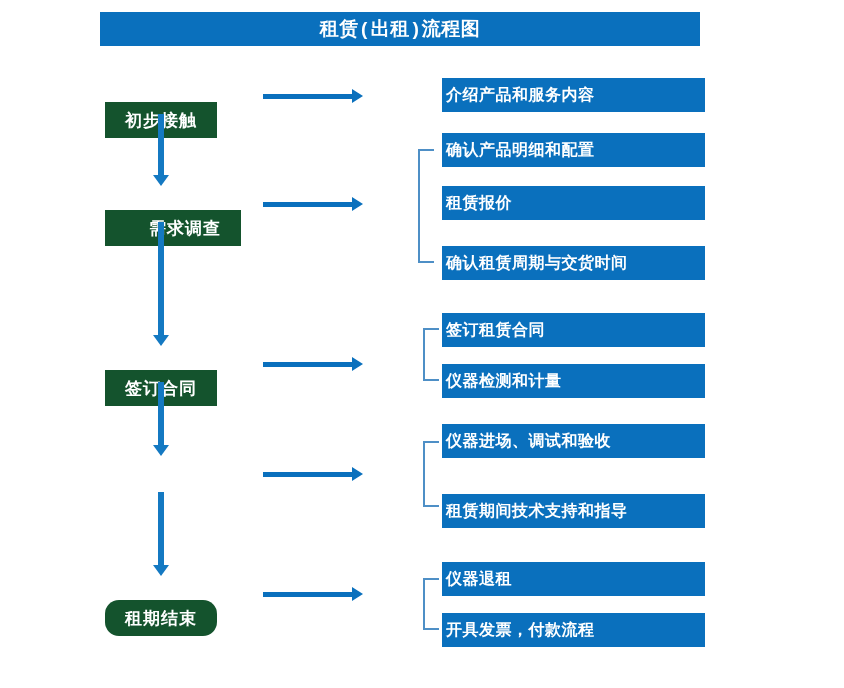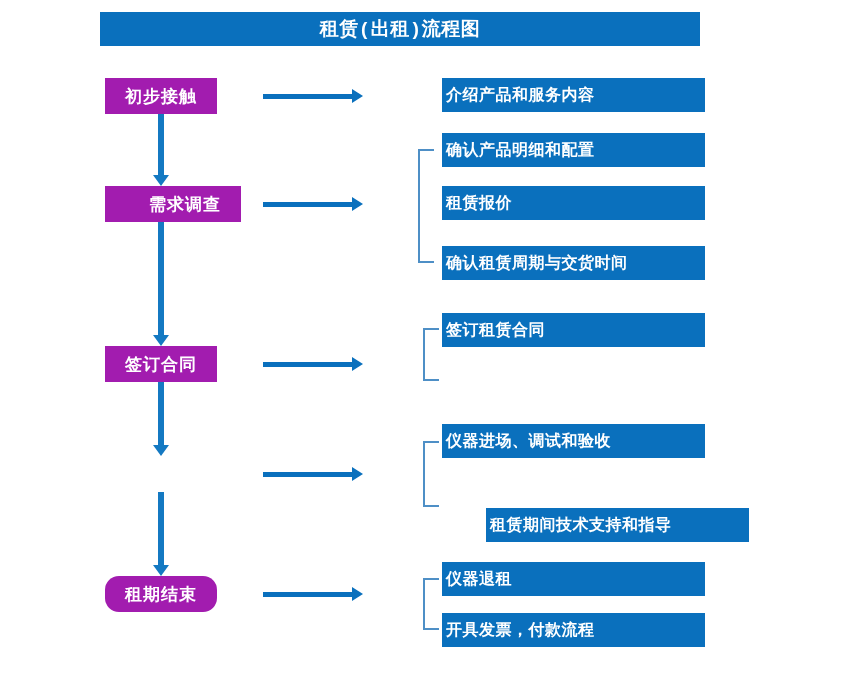--- a/index.html
+++ b/index.html
@@ -39,28 +39,29 @@
     font-weight: bold;
     letter-spacing: 0.5px;
   }
 
   
   .stage-box {
     position: absolute;
     left: 105px;
     width: 112px;
     height: 36px;
-    background: #a21caf;
+    background: #14532d;
     color: #ffffff;
     display: flex;
     align-items: center;
     justify-content: center;
     font-size: 17px;
     font-weight: bold;
     letter-spacing: 1px;
+    margin-top: 24px;
   }
 
   
   .task-box {
     position: absolute;
     left: 442px;
     width: 263px;
     height: 34px;
     background: #0a70bd;
     color: #ffffff;
@@ -197,26 +198,27 @@
   <div class="task-box" style="top:133px;">确认产品明细和配置</div>
 
   <div class="task-box" style="top:186px;">租赁报价</div>
 
   <div class="task-box" style="top:246px;">确认租赁周期与交货时间</div>
 
   <div class="bracket" style="left:423px; top:328px; height:53px;"></div>
 
   <div class="task-box" style="top:313px;">签订租赁合同</div>
 
+  <div class="task-box" style="top:364px;">仪器检测和计量</div>
 
   <div class="bracket" style="left:423px; top:441px; height:66px;"></div>
 
   <div class="task-box" style="top:424px;">仪器进场、调试和验收</div>
 
-  <div class="task-box" style="top:508px;margin-left:44px;">租赁期间技术支持和指导</div>
+  <div class="task-box" style="top:494px;">租赁期间技术支持和指导</div>
 
   <div class="bracket" style="left:423px; top:578px; height:52px;"></div>
 
   <div class="task-box" style="top:562px;">仪器退租</div>
 
   <div class="task-box" style="top:613px;">开具发票，付款流程</div>
 
 </div>
 
 </body></html>

